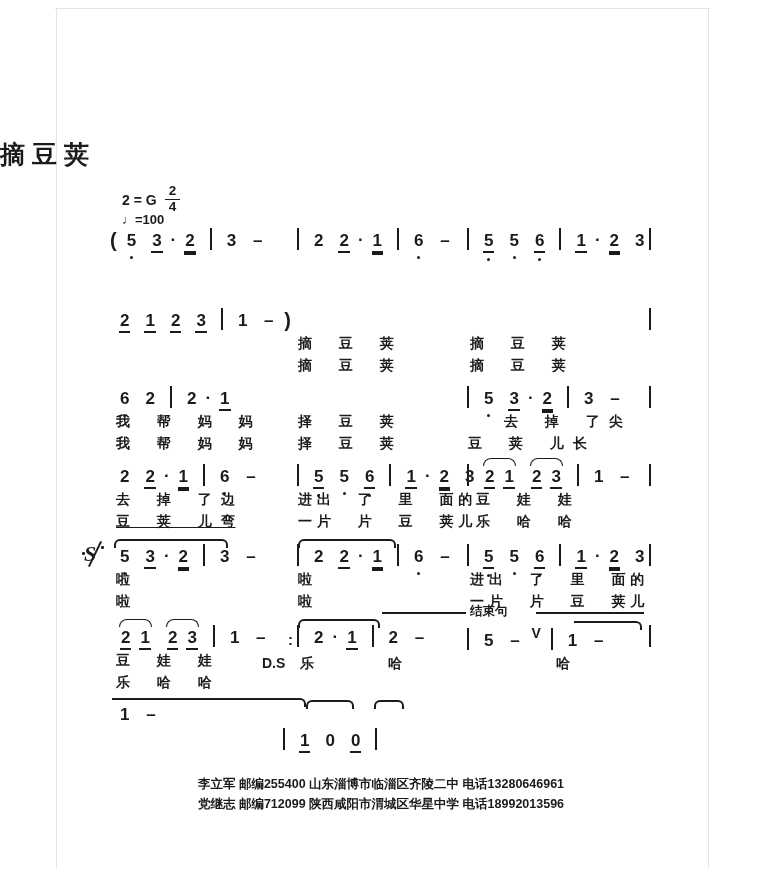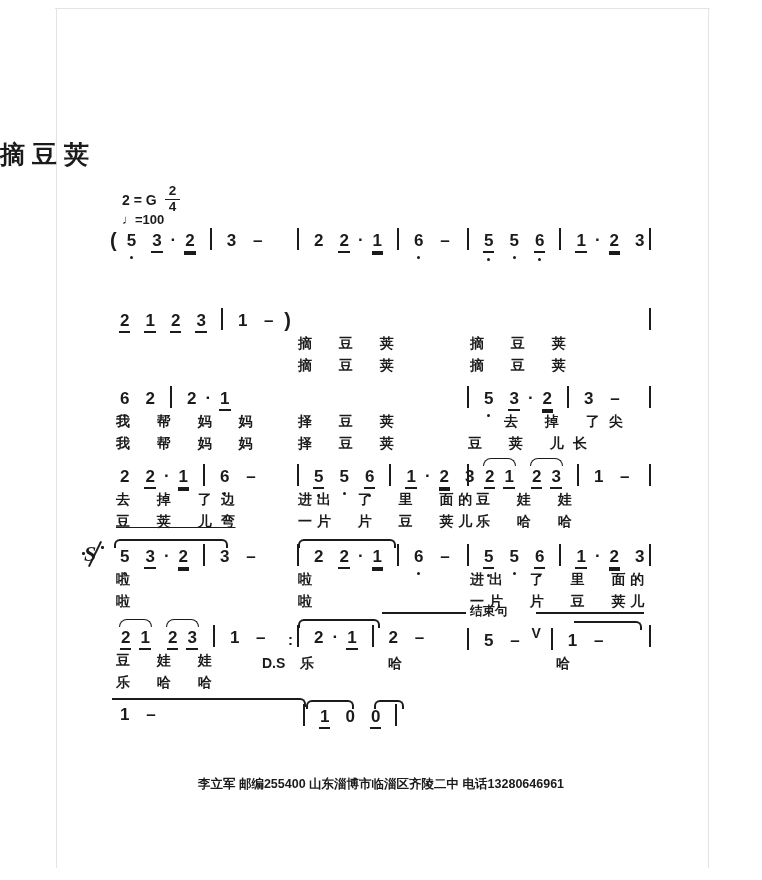--- a/index.html
+++ b/index.html
@@ -147,31 +147,32 @@
     <div class="lyr r2" style="left:116px;">乐      哈      哈</div>
   </div>
 
   <span class="midlyr" style="left:262px;top:655px;">D.S</span>
   <span class="midlyr" style="left:300px;top:655px;">乐</span>
   <span class="midlyr" style="left:388px;top:655px;">哈</span>
   <span class="midlyr" style="left:556px;top:655px;">哈</span>
 
   <div class="mline" style="top:704px;">
     <div class="grp" style="left:112px;"><span class="note">1</span><span class="dash">–</span></div>
-    <div class="grp" style="left:296px;"><span class="bar"></span><span class="note u1">1</span><span class="note">0</span><span class="note u1">0</span><span class="bar"></span></div>
+    <div class="grp" style="left:276px;margin-top:24px;"><span class="bar"></span><span class="note u1">1</span><span class="note">0</span><span class="note u1">0</span><span class="bar"></span></div>
   </div>
 
   <span class="segno" style="left:84px;top:542px;"><i>S</i></span>
 
   <div class="hook" style="left:114px;top:539px;width:110px;"></div>
   <div class="hook" style="left:298px;top:539px;width:94px;"></div>
   <div class="hook" style="left:298px;top:619px;width:78px;"></div>
   <div class="topline" style="left:382px;top:612px;width:84px;"></div>
   <span class="endlabel" style="left:470px;top:603px;">结束句</span>
   <div class="topline" style="left:536px;top:612px;width:108px;"></div>
   <div class="hook no-l" style="left:574px;top:621px;width:66px;"></div>
   <div class="hook no-l" style="left:112px;top:698px;width:192px;"></div>
   <div class="hook" style="left:306px;top:700px;width:44px;"></div>
   <div class="hook" style="left:374px;top:700px;width:26px;"></div>
 
   <div class="footer" style="top:776px;">李立军  邮编255400  山东淄博市临淄区齐陵二中  电话13280646961</div>
+  <div class="footer" style="top:796px;">党继志  邮编712099  陕西咸阳市渭城区华星中学  电话18992013596</div>
 
 </div>
 
 </body></html>

